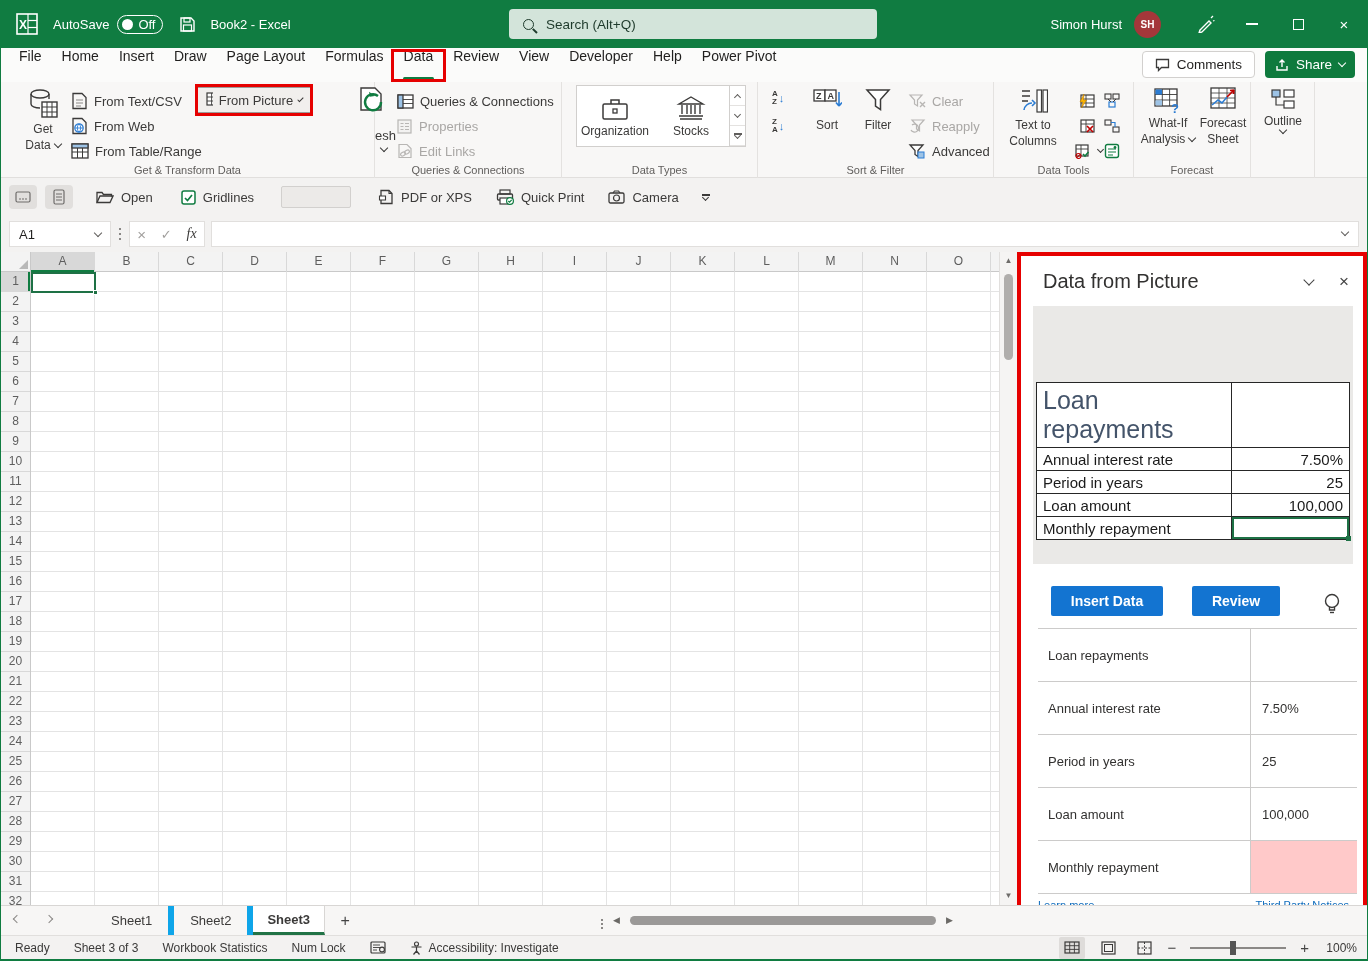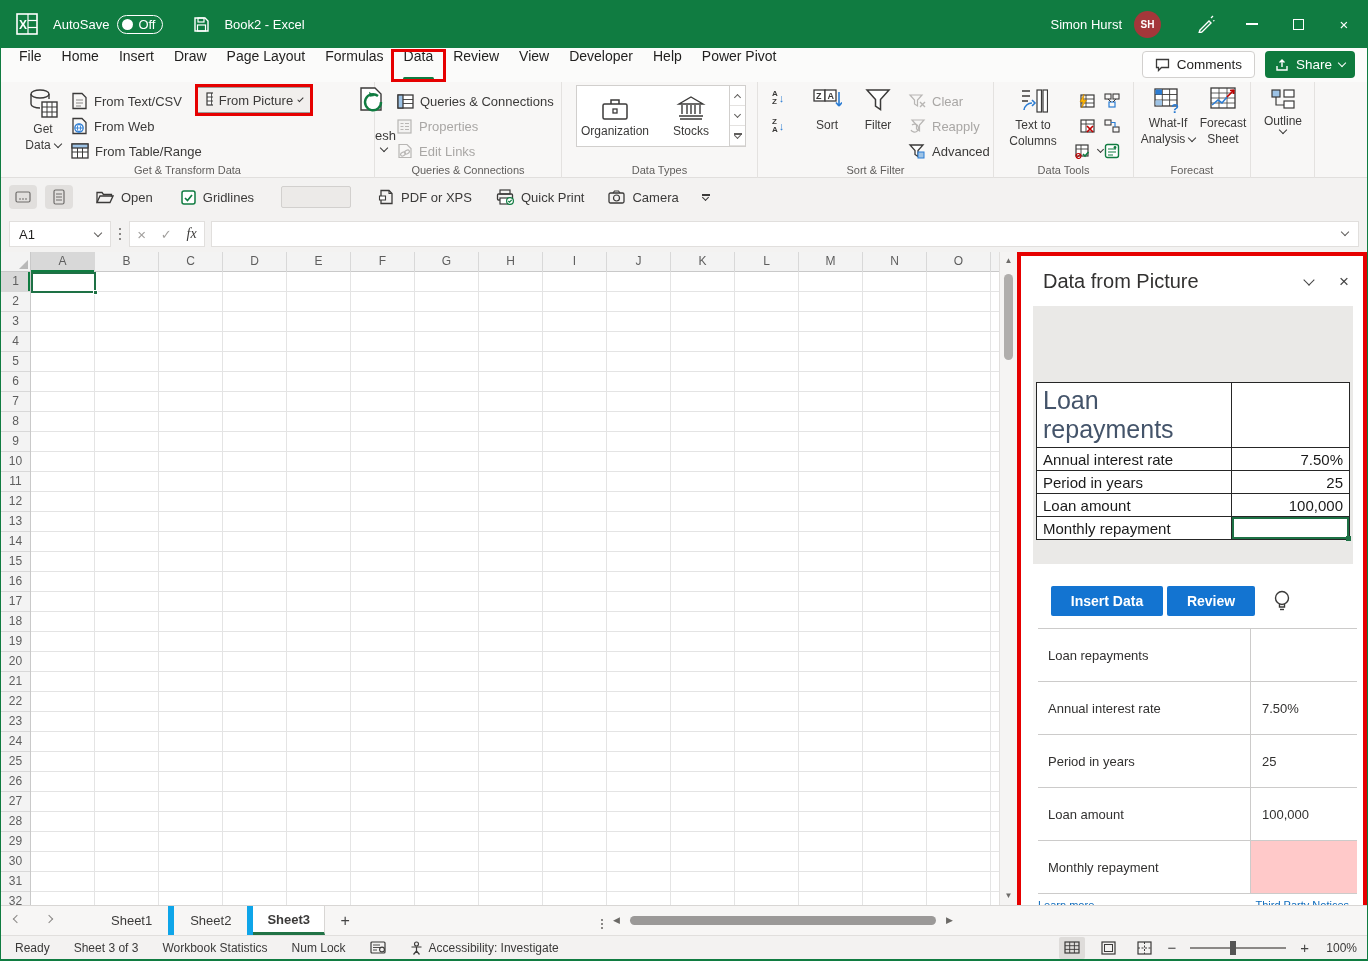--- a/index.html
+++ b/index.html
@@ -4,21 +4,21 @@
 <style>
 *{margin:0;padding:0;box-sizing:border-box;font-family:"Liberation Sans",sans-serif}
 body{background:#888}
 #app{position:relative;width:1368px;height:961px;background:#fff;overflow:hidden;border-left:1px solid #107C41;border-right:1px solid #107C41}
 .cv{display:inline-block;width:6px;height:6px;border-right:1.4px solid currentColor;border-bottom:1.4px solid currentColor;transform:rotate(45deg);margin-top:-3px}
 .cv.up{transform:rotate(-135deg);margin-top:3px}
 
 #titlebar{position:absolute;left:0;top:0;width:100%;height:48px;background:#107C41;color:#fff;display:flex;align-items:center}
 #titlebar .txt{font-size:13px}
 .xlicon{margin:0 14px 0 14px}
-.autosave{display:flex;align-items:center;gap:8px;margin-right:30px}
+.autosave{display:flex;align-items:center;gap:8px;margin-right:16px}
 .toggle{width:46px;height:19px;border:1.6px solid #fff;border-radius:10px;display:flex;align-items:center;gap:5px;padding:0 4px}
 .knob{width:11px;height:11px;border-radius:50%;background:#fff}
 .toggle .txt{font-size:11px}
 .saveic{margin-right:14px}
 #searchbox{position:absolute;left:508px;top:9px;width:368px;height:30px;background:#D3E4DA;border-radius:4px;display:flex;align-items:center;padding-left:14px;gap:12px;color:#1E3A2B;font-size:13.5px}
 .mag{width:11px;height:11px;border:1.7px solid #1E3A2B;border-radius:50%;position:relative}
 .mag::after{content:"";position:absolute;width:6px;height:1.7px;background:#1E3A2B;transform:rotate(45deg);left:8px;top:10px}
 #tb-right{position:absolute;right:0;top:0;height:48px;display:flex;align-items:center;gap:0}
 #tb-right .uname{font-size:13px;margin-right:12px}
 .avatar{width:27px;height:27px;border-radius:50%;background:#A4373A;color:#fff;font-size:10px;font-weight:700;display:flex;align-items:center;justify-content:center;margin-right:22px}
@@ -96,21 +96,21 @@
 #pane-h .cv{color:#444;margin-right:26px}
 #pane-h .x{font-size:17px;color:#444}
 #preview{position:absolute;left:12px;top:50px;width:320px;height:258px;background:#EAE9E7}
 #ptable{position:absolute;left:3px;top:76px;width:314px;border-collapse:collapse;background:#fff}
 #ptable td{border:1px solid #262626;font-size:15px;color:#1a1a1a}
 #ptable .head{font-size:25px;color:#44546A;padding:3px 6px;font-family:"Liberation Sans",sans-serif}
 #ptable .lb{padding:2px 6px;height:23px}
 #ptable .vl{text-align:right;padding:2px 6px;width:118px}
 #ptable .gsel{position:relative;box-shadow:inset 0 0 0 2px #1E7145}
 #ptable .gsel i{position:absolute;right:-2px;bottom:-2px;width:5px;height:5px;background:#1E7145}
-#pbtns{position:absolute;left:30px;top:330px;display:flex;align-items:center;gap:4px}
+#pbtns{position:absolute;left:30px;top:330px;display:flex;align-items:flex-end;gap:29px}
 .bluebtn{height:30px;background:#1374D1;color:#fff;font-weight:700;font-size:14px;display:flex;align-items:center;justify-content:center;border-radius:2px}
 #results{position:absolute;left:17px;top:372px;width:319px;border-top:1px solid #CCCBCA}
 .resrow{display:grid;grid-template-columns:212px 1fr;height:53px;border-bottom:1px solid #CCCBCA}
 .resrow .rl{display:flex;align-items:center;padding-left:10px;font-size:13px;color:#323130}
 .resrow .rv{display:flex;align-items:center;padding-left:11px;font-size:13px;color:#323130;border-left:1px solid #CCCBCA}
 .resrow .rv.flag{background:#FFC9C9}
 #pane-links{position:absolute;left:17px;right:14px;top:643px;display:flex;justify-content:space-between}
 #pane-links a{font-size:11px;color:#0F6CBD;text-decoration:underline}
 
 #sheettabs{position:absolute;left:0;top:905px;width:100%;height:30px;background:#F7F6F5;border-top:1px solid #D8D6D4;display:flex;align-items:stretch;font-size:13px;color:#3b3a39}
@@ -156,20 +156,24 @@
         </span>
     </span>
     <span class="saveic">
       <svg width="17" height="17">
           <path d="M2,2 h10 l3,3 v10 h-13 z" fill="none" stroke="#fff" stroke-width="1.4"></path>
           <rect x="5" y="2" width="6" height="4" fill="none" stroke="#fff" stroke-width="1.2"></rect>
           <rect x="4.5" y="9" width="8" height="6" fill="none" stroke="#fff" stroke-width="1.2"></rect>
         </svg>
     </span>
     <span class="txt">Book2 - Excel</span>
+    <div id="searchbox">
+      <span class="mag"></span>
+      <span>Search (Alt+Q)</span>
+    </div>
     <div id="tb-right">
       <span class="uname">Simon Hurst</span>
       <span class="avatar">SH</span>
       <span class="winbtn">
         <svg width="18" height="18">
             <path d="M3,15 L12,6 l2,2 L5,17 l-3,1 z" fill="none" stroke="#fff" stroke-width="1.4"></path>
             <line x1="14" y1="3" x2="16" y2="1" stroke="#fff" stroke-width="1.2"></line>
             <line x1="16" y1="6" x2="17.5" y2="5.5" stroke="#fff" stroke-width="1.2"></line>
           </svg>
       </span>

